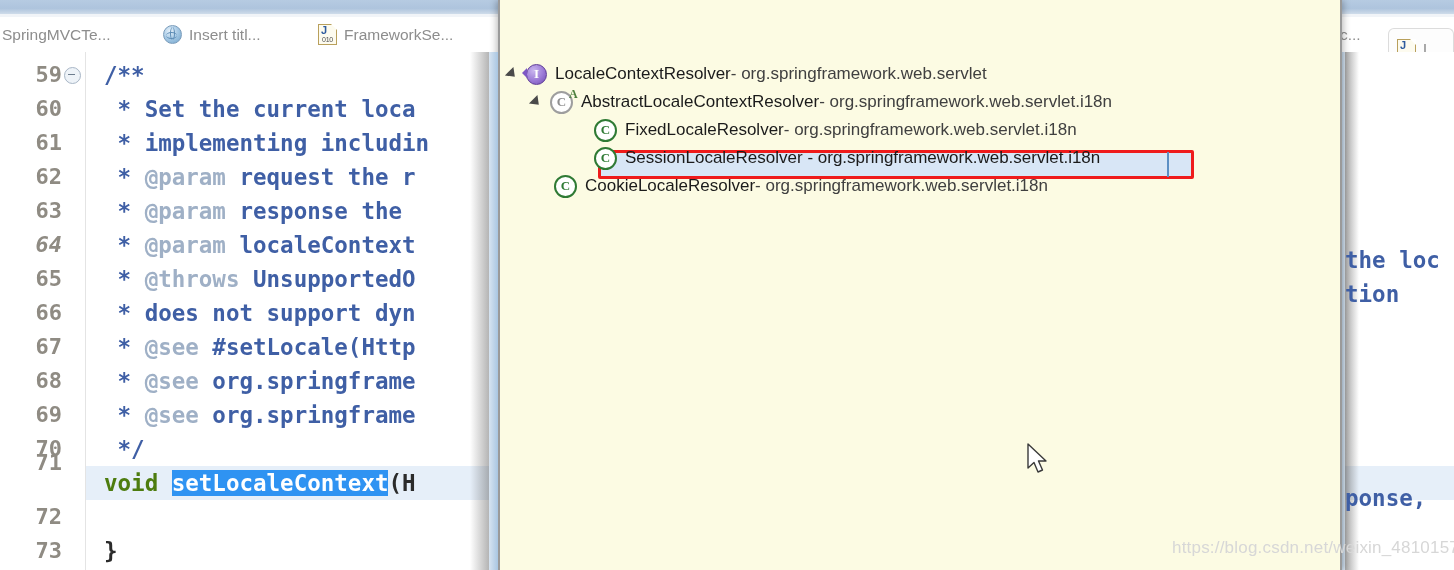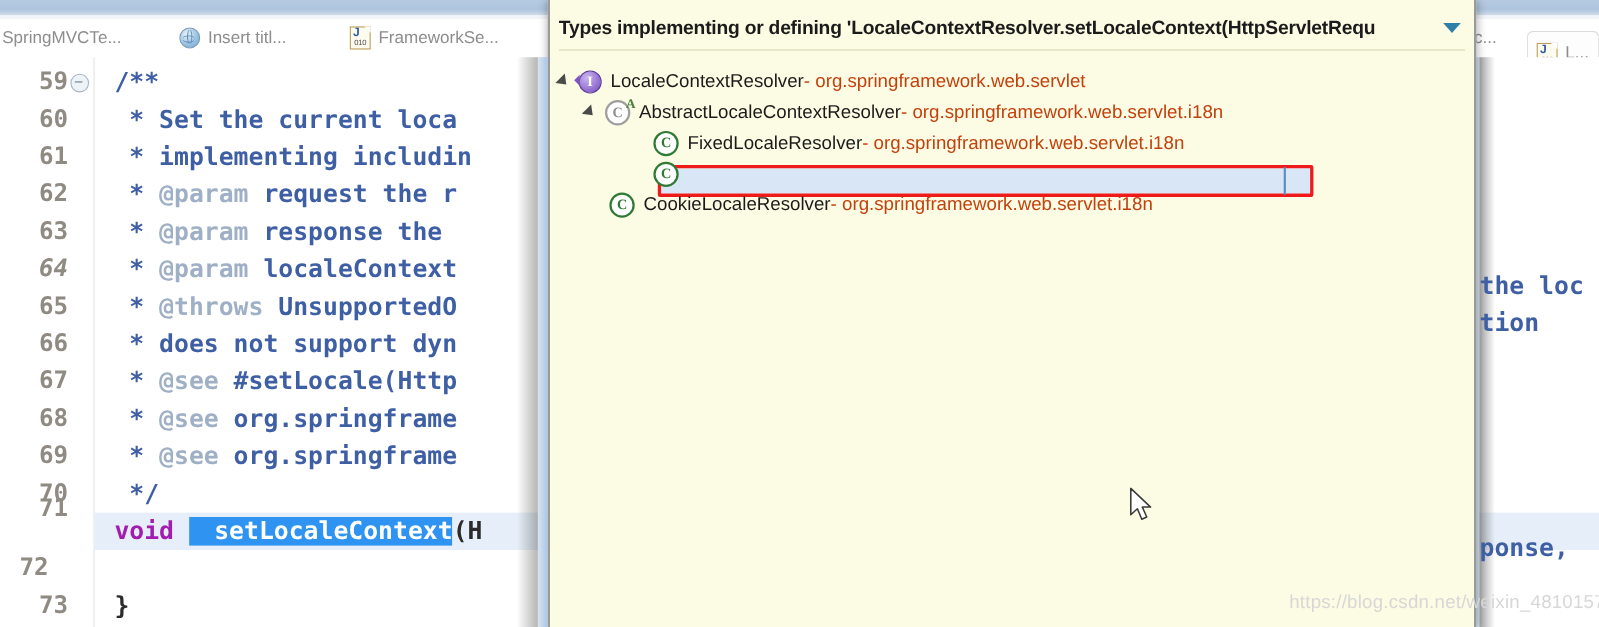--- a/index.html
+++ b/index.html
@@ -120,22 +120,22 @@
   .codearea {
     position: absolute; left: 86px; top: 0; right: 0; height: 518px;
     overflow: hidden;
   }
   .cl {
     position: absolute; left: 0; height: 34px; line-height: 34px;
     white-space: pre; color: #3f5fa5;
     font-family: "DejaVu Sans Mono", monospace; font-size: 22.5px; font-weight: bold;
   }
   .cl .tag { color: #9fb0c6; }
-  .cl .kw  { color: #a21caf; }
-  .cl .sel { background: #2f93f2; color: #ffffff; padding-left: 23px; }
+  .cl .kw  { color: #4d7c0f; }
+  .cl .sel { background: #2f93f2; color: #ffffff; }
   .cl .plain { color: #2b2b2b; }
   .hl-row {
     position: absolute; left: 0; right: 0; height: 34px;
     background: #e6eff9;
   }
 
   
   .dialog {
     position: absolute; left: 498px; top: 0px; width: 840px; height: 570px;
     background: #fcfbe3;
@@ -163,21 +163,21 @@
   }
 
   .tree { position: absolute; left: 0; top: 56px; right: 0; bottom: 0; }
   .trow {
     position: absolute; left: 0; right: 0; height: 28px;
     display: flex; align-items: center;
     font-family: "Liberation Sans", sans-serif; font-size: 17px;
     white-space: nowrap;
   }
   .trow .name { color: #1b1b1b; }
-  .trow .pkg  { color: #c2410c; }
+  .trow .pkg  { color: #404040; }
   .trow.selected-row .name { color: #1b1b1b; }
 
   .twist {
     width: 0; height: 0; flex: none;
     border-top: 6px solid transparent;
     border-bottom: 6px solid transparent;
     border-left: 8px solid #4a4a4a;
     transform: rotate(45deg);
     margin-right: 6px;
   }
@@ -305,21 +305,21 @@
         <div class="ln" style="top: 108px;">62</div>
         <div class="ln" style="top: 142px;">63</div>
         <div class="ln" style="top: 176px; font-style: italic;">64</div>
         <div class="ln" style="top: 210px;">65</div>
         <div class="ln" style="top: 244px;">66</div>
         <div class="ln" style="top: 278px;">67</div>
         <div class="ln" style="top: 312px;">68</div>
         <div class="ln" style="top: 346px;">69</div>
         <div class="ln" style="top: 380px;">70</div>
         <div class="ln" style="top: 394px;">71</div>
-        <div class="ln" style="top: 448px; text-align: center;">72</div>
+        <div class="ln" style="top: 448px;">72</div>
         <div class="ln" style="top: 482px;">73</div>
       </div>
     <div class="codearea" id="codearea">
         <div class="cl" style="top: 6px; left: 18px;"><span>/**</span></div>
         <div class="cl" style="top: 40px; left: 18px;"><span> * Set the current loca</span></div>
         <div class="cl" style="top: 74px; left: 18px;"><span> * implementing includin</span></div>
         <div class="cl" style="top: 108px; left: 18px;"><span> * </span><span class="tag">@param</span><span> request the r</span></div>
         <div class="cl" style="top: 142px; left: 18px;"><span> * </span><span class="tag">@param</span><span> response the </span></div>
         <div class="cl" style="top: 210px; left: 18px;"><span> * </span><span class="tag">@throws</span><span> UnsupportedO</span></div>
         <div class="cl" style="top: 176px; left: 18px;"><span> * </span><span class="tag">@param</span><span> localeContext</span></div>
@@ -334,24 +334,20 @@
         <div class="cl" style="top: 482px; left: 18px;"><span class="plain">}</span></div>
       </div>
   </div>
 
   <div class="vscroll-editor"></div>
   <div class="editor-right-shade"></div>
 </div>
 
 <div class="dialog">
 
-  <div class="dlg-titlebar">
-    <div class="dlg-title">Types implementing or defining 'LocaleContextResolver.setLocaleContext(HttpServletRequ</div>
-    <div class="dlg-caret"></div>
-  </div>
 
   <div class="tree" id="tree">
       <div class="trow" style="top: 4px; padding-left: 30px; z-index: 3;">
         <span class="twist" style="margin-left: -22px; margin-right: 10px;"></span>
         <span class="ico-circ ico-iface">I</span>
         <span class="name">LocaleContextResolver</span>
         <span class="pkg"> - org.springframework.web.servlet</span>
       </div>
       <div class="trow" style="top: 32px; padding-left: 54px; z-index: 3;">
         <span class="twist" style="margin-left: -22px; margin-right: 10px;"></span>
@@ -359,20 +355,21 @@
         <span class="name">AbstractLocaleContextResolver</span>
         <span class="pkg"> - org.springframework.web.servlet.i18n</span>
       </div>
       <div class="trow" style="top: 60px; padding-left: 94px; z-index: 3;">
         <span class="ico-circ ico-class">C</span>
         <span class="name">FixedLocaleResolver</span>
         <span class="pkg"> - org.springframework.web.servlet.i18n</span>
       </div>
       <div class="trow selected-row" style="top: 88px; padding-left: 94px; z-index: 3;">
         <span class="ico-circ ico-class">C</span>
+        <span class="name">SessionLocaleResolver - org.springframework.web.servlet.i18n</span>
       </div>
       <div class="trow" style="top: 116px; padding-left: 54px; z-index: 3;">
         <span class="ico-circ ico-class">C</span>
         <span class="name">CookieLocaleResolver</span>
         <span class="pkg"> - org.springframework.web.servlet.i18n</span>
       </div>
     </div>
 </div>
 
 <div class="sel-fill"></div>

